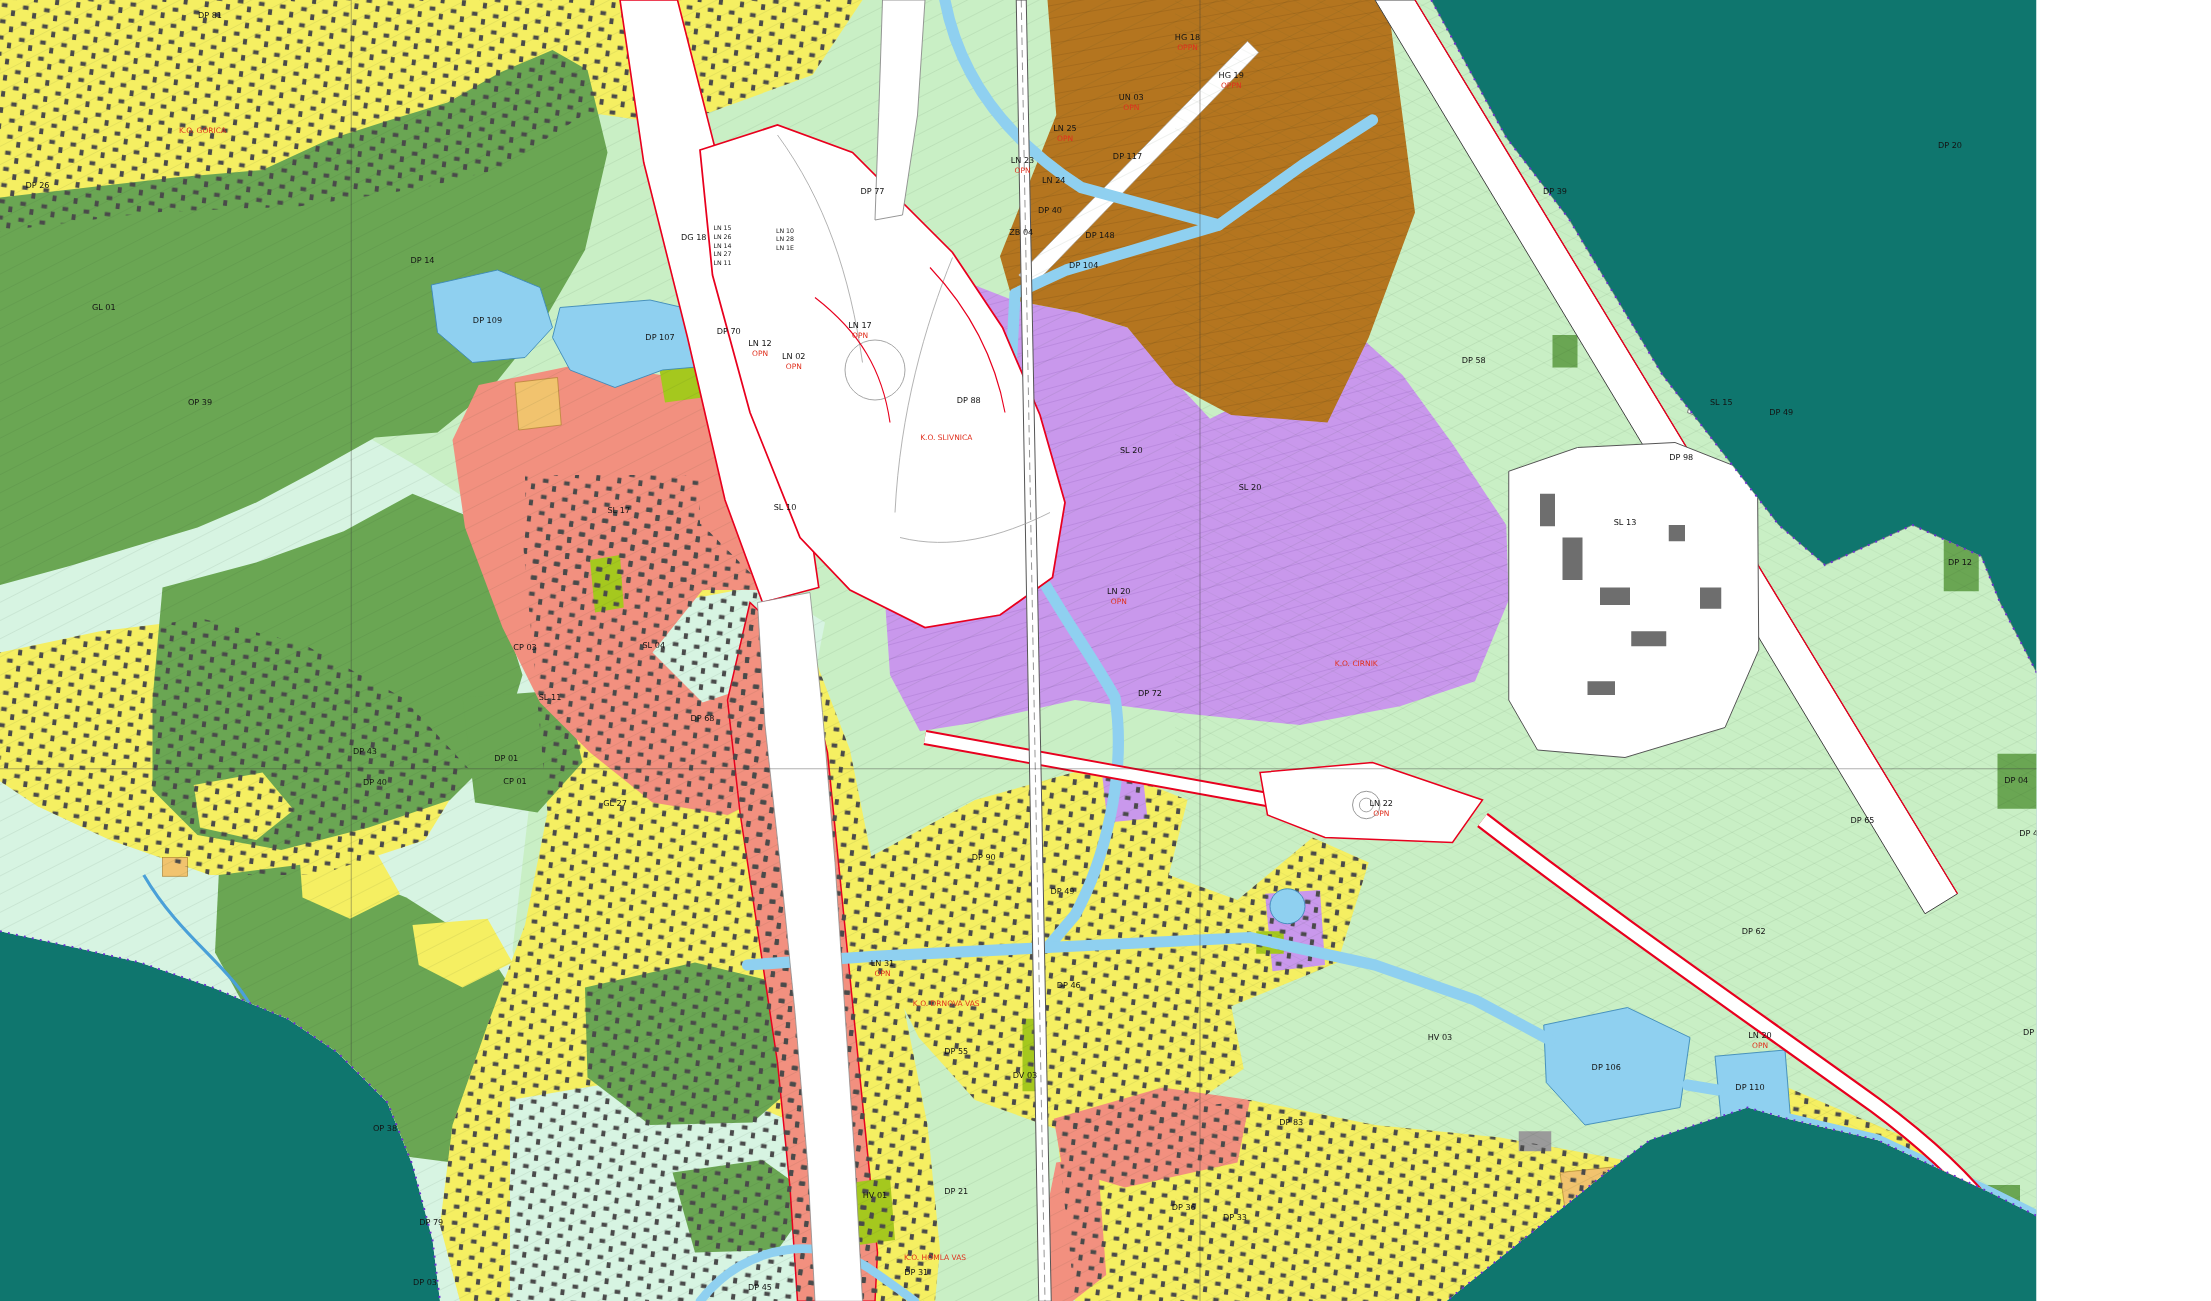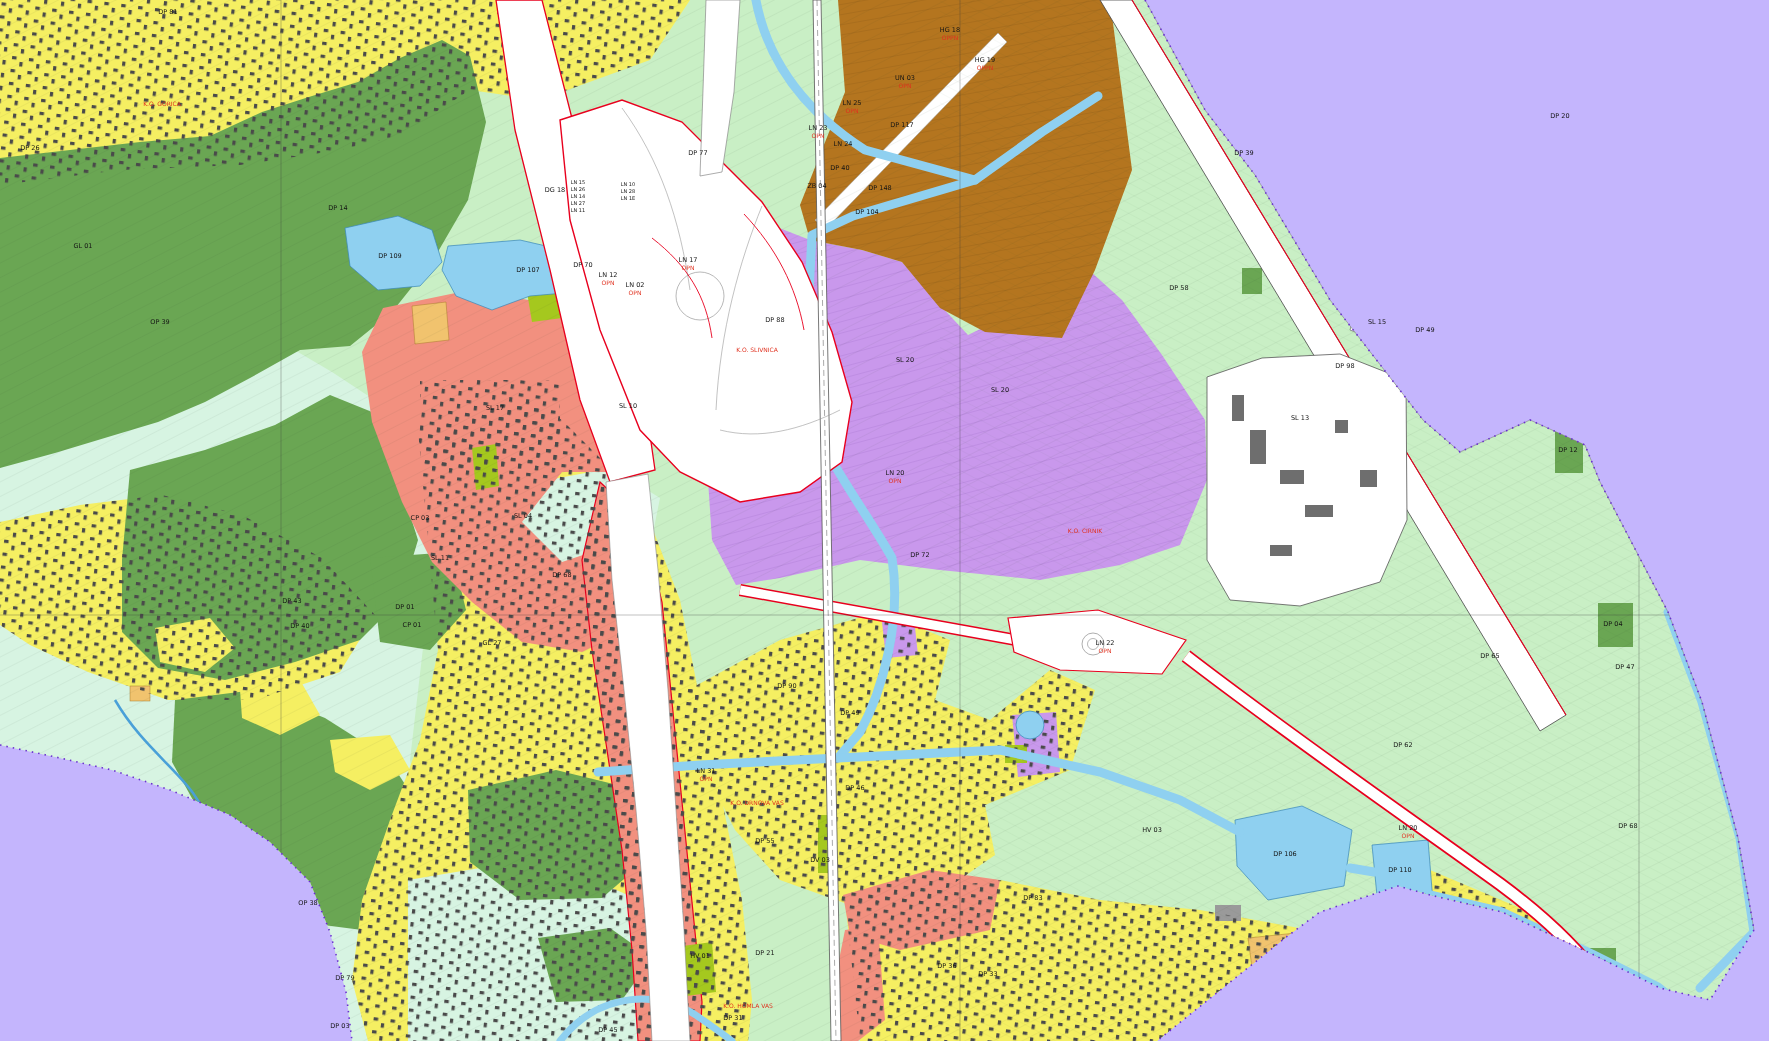--- a/index.html
+++ b/index.html
@@ -1,16 +1,16 @@
 <!DOCTYPE html>
 <html style="--base-green: #c9efc5; --mint: #d7f4e2; --forest: #6aa653; --yellow: #f5ef62; --salmon: #f2907f; --purple: #c998ec; --brown: #b4751f; --water: #8fd0f0; --chartreuse: #a5c81e; --tan: #f1c36e; --building: #4a4a4a; --road-white: #ffffff; --red-line: #e8001e; --boundary-purple: #6a2fd0; --grid-gray: #3a3a3a;"><head>
 <meta charset="utf-8">
 <style>
   html,body{margin:0;padding:0;background:#ffffff;}
-  .stage{position:relative;width:1769px;height:1041px;overflow:hidden;background:#c4b5fd;text-decoration:underline;}
+  .stage{position:relative;width:1629px;height:1041px;overflow:hidden;background:#0f766e;text-decoration:underline;}
   svg{display:block;}
   .lbl{font-family:"DejaVu Sans",sans-serif;font-size:6.5px;fill:#141414;text-anchor:middle;}
   .lbl.r{fill:#e0301e;font-size:6px;}
   .lbl.s{font-size:5px;fill:#1a1a1a;}
 </style>
 </head>
 <body>
 
 <div class="stage">
 <svg width="1769" height="1041" viewBox="0 0 1769 1041">

